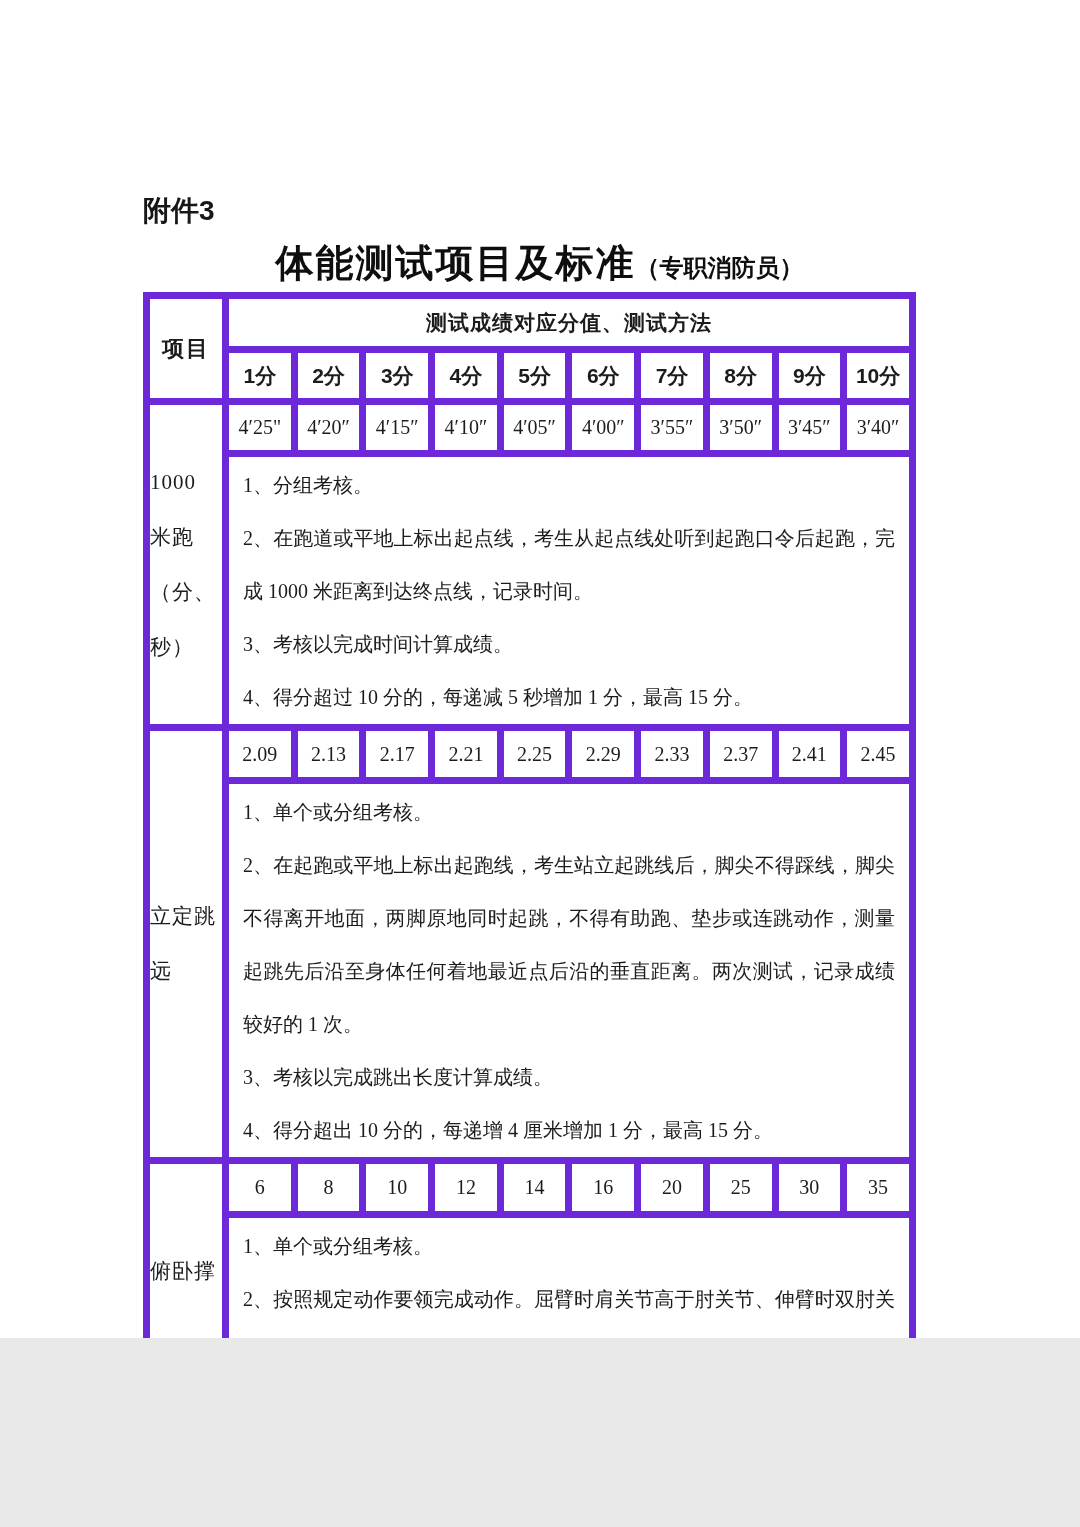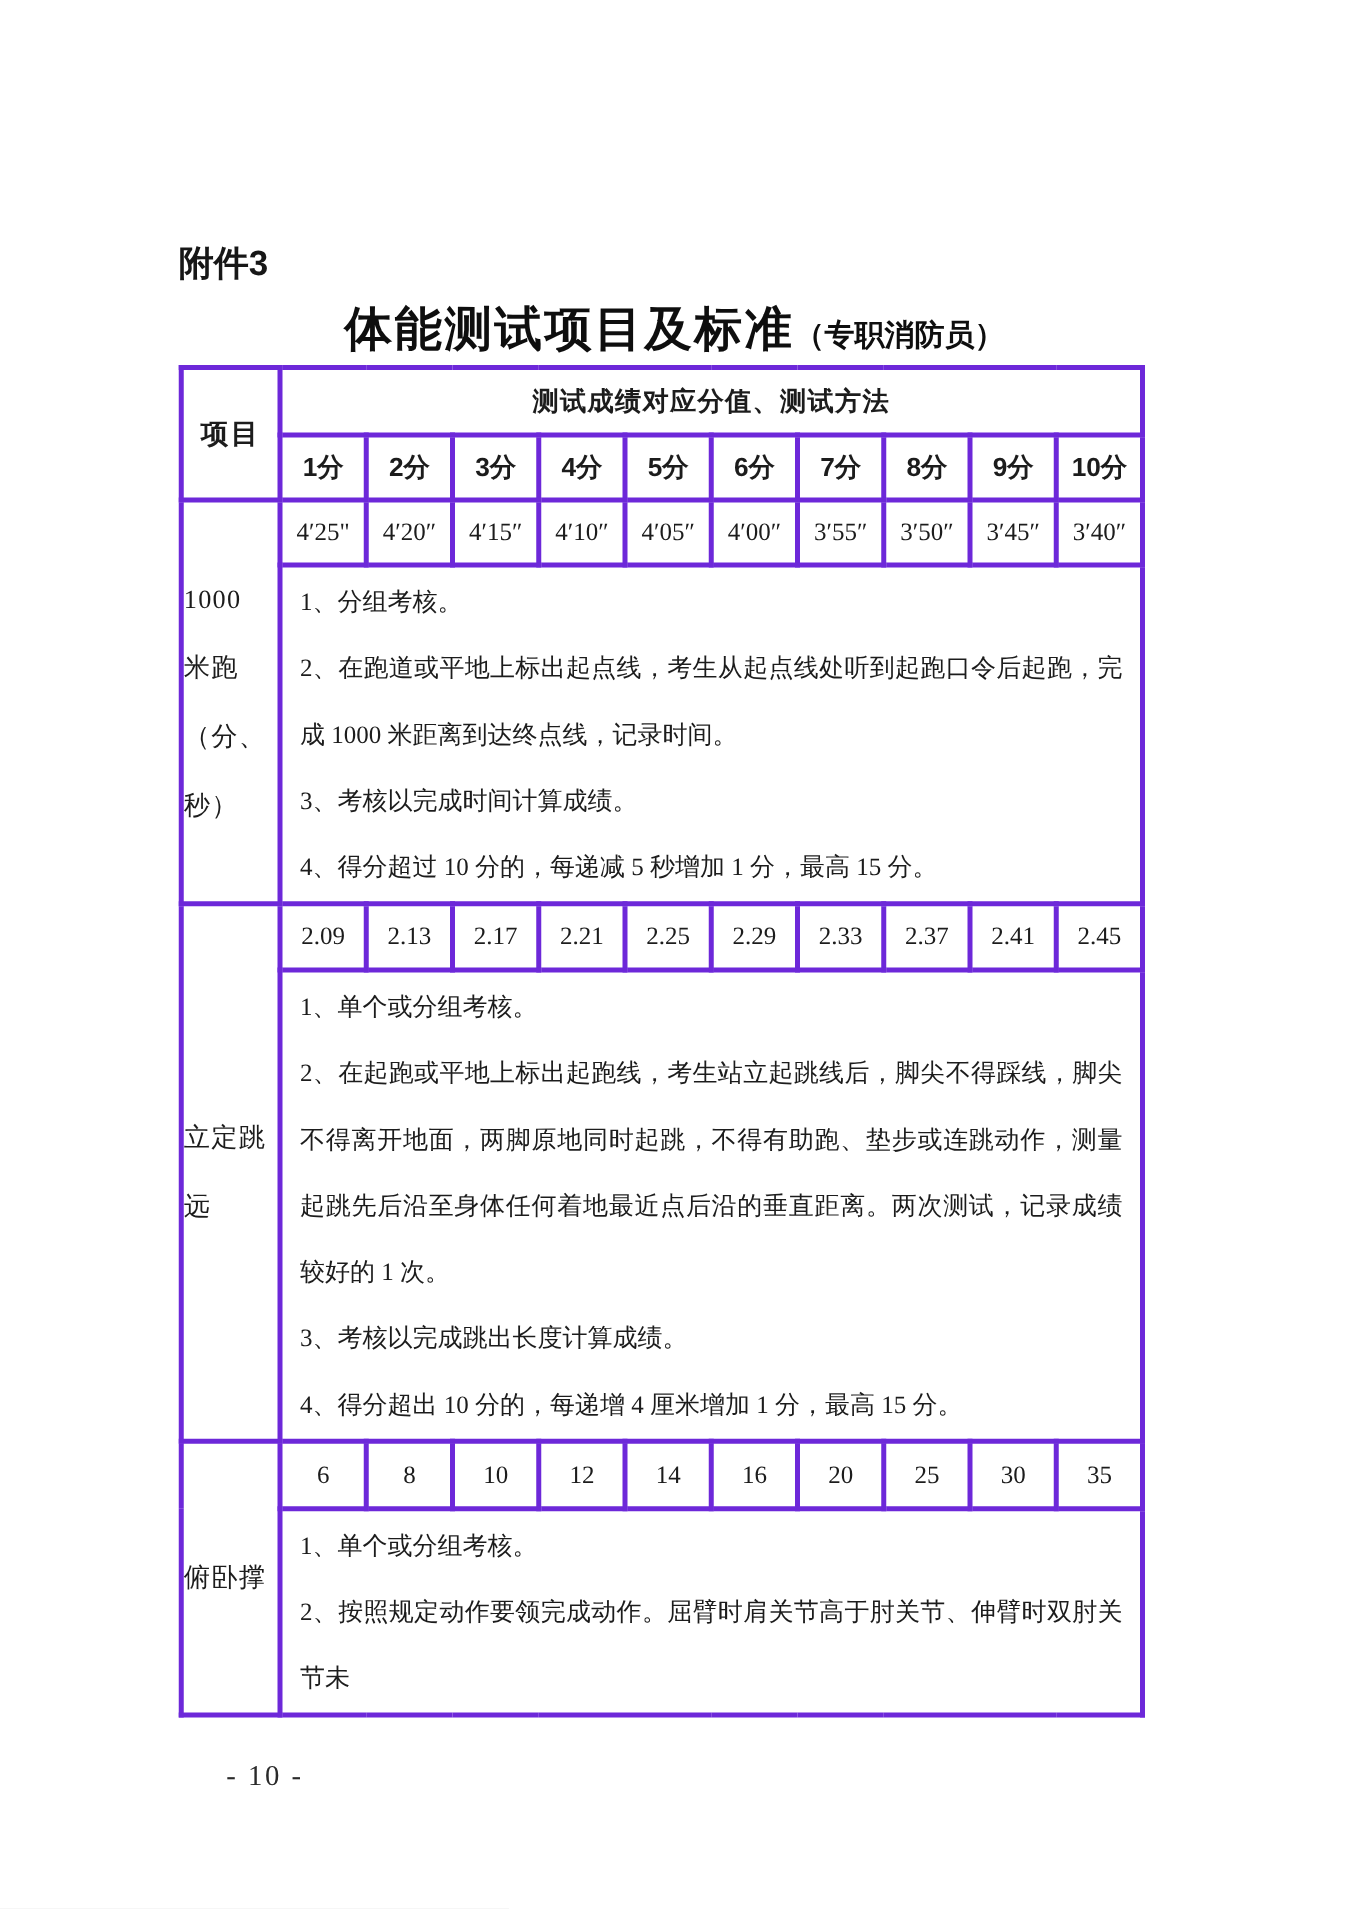--- a/index.html
+++ b/index.html
@@ -1,19 +1,19 @@
 <!DOCTYPE html>
 <html><head>
 <meta charset="utf-8">
 <style>
   * { margin:0; padding:0; box-sizing:border-box; }
   html,body { background:#e9e9e9; }
   .page {
     position:relative;
-    width:1080px; height:1527px;
+    width:1080px; height:1338px;
     margin:0 auto;
     background:#ffffff;
     color:#1c1c1c;
     font-family:"Liberation Serif","DejaVu Serif",serif;
     overflow:hidden;
   }
   .attachment {
     position:absolute; left:143px; top:192px;
     font-family:"Liberation Sans","DejaVu Sans",sans-serif;
     font-weight:bold; font-size:28px; color:#171717;
@@ -28,21 +28,21 @@
   }
   .title-suffix {
     font-family:"Liberation Sans","DejaVu Sans",sans-serif;
     font-weight:bold; font-size:24px; color:#0e0e0e;
   }
   table.std {
     position:absolute; left:143px; top:292px; width:773px;
     border-collapse:collapse; table-layout:fixed;
   }
   table.std td {
-    border:4px solid #6d28d9;
+    border:7px solid #6d28d9;
     vertical-align:middle;
   }
   .corner {
     text-align:center;
     font-family:"Liberation Sans","DejaVu Sans",sans-serif;
     font-size:22px; font-weight:600; letter-spacing:2px;
   }
   .main-head {
     height:54px; text-align:center;
     font-family:"Liberation Sans","DejaVu Sans",sans-serif;

